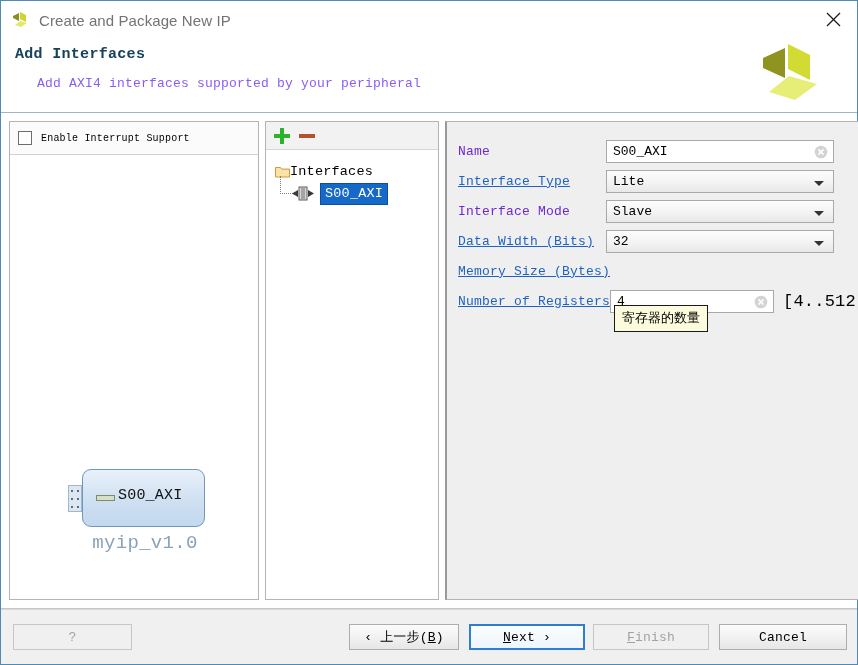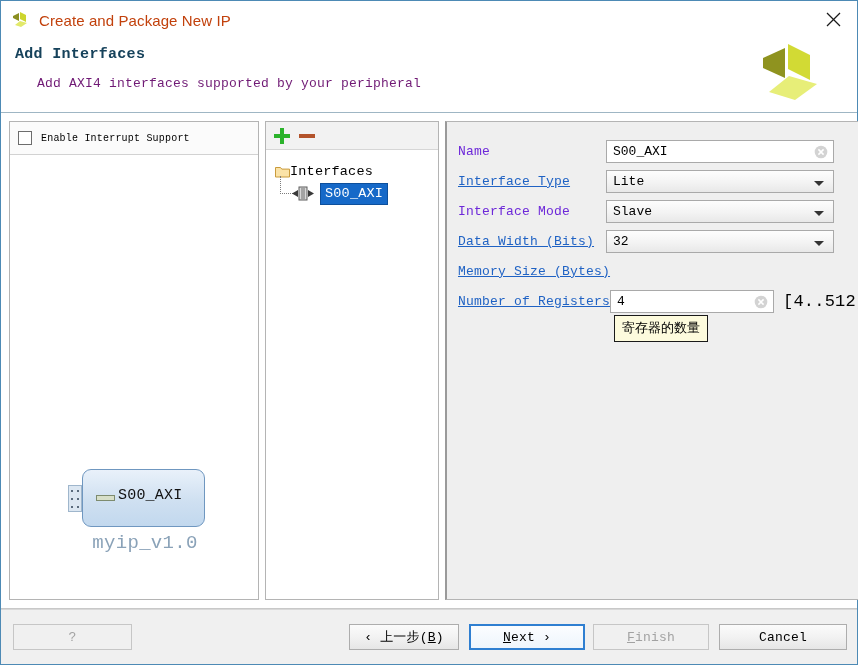--- a/index.html
+++ b/index.html
@@ -19,37 +19,37 @@
   }
   
   .titlebar{
     height:38px;flex:0 0 38px;position:relative;
     background:#ffffff;display:flex;align-items:center;
     border-bottom:1px solid #ffffff;
   }
   .title-icon{width:22px;height:20px;margin-left:9px;position:relative;flex:0 0 22px;}
   .title-text{
     font-family:"Liberation Sans","DejaVu Sans",sans-serif;
-    font-size:15px;color:#c2410c;margin-left:7px;letter-spacing:.1px;
+    font-size:15px;color:#737373;margin-left:7px;letter-spacing:.1px;
   }
   .close-btn{
     position:absolute;right:0;top:0;width:48px;height:37px;
     display:flex;align-items:center;justify-content:center;cursor:default;
   }
   .close-btn svg{display:block;}
   
   .header{
     flex:0 0 72px;position:relative;background:#ffffff;
     padding:6px 0 0 14px;box-sizing:border-box;
   }
   .header-title{
     font-size:15px;font-weight:bold;color:#16425b;letter-spacing:.3px;
   }
   .header-sub{
-    margin-top:13px;margin-left:22px;font-size:13px;color:#701a75;letter-spacing:.2px;
+    margin-top:13px;margin-left:22px;font-size:13px;color:#8b5cf6;letter-spacing:.2px;
   }
   .xlogo{
     position:absolute;right:30px;top:-2px;width:72px;height:72px;
   }
   .header-rule{height:1px;background:#9fb6c4;margin:0;}
   
   .body{
     flex:1 1 auto;position:relative;background:#ffffff;
     padding:8px 8px 0 8px;box-sizing:border-box;
     display:flex;gap:6px;
@@ -149,21 +149,21 @@
   }
   .combo.disabled{color:#8d8d8d;background:#ececec;border-color:#c0c0c0;}
   .arrow{
     position:absolute;right:9px;top:10px;width:0;height:0;
     border-left:5px solid transparent;border-right:5px solid transparent;
     border-top:5px solid #333;
   }
   .combo.disabled .arrow{border-top-color:#a8a8a8;}
   .range{margin-left:9px;font-size:17px;letter-spacing:.2px;}
   .tooltip{
-    position:absolute;left:167px;top:193px;background:#fdfbdd;border:1px solid #1a1a1a;
+    position:absolute;left:167px;top:183px;background:#fdfbdd;border:1px solid #1a1a1a;
     font-family:"Liberation Sans","DejaVu Sans",sans-serif;
     font-size:13px;padding:3px 7px 4px 7px;color:#000;white-space:nowrap;
   }
   
   .footer-sep{height:1px;background:#c8c8c8;margin:8px 0 0 0;}
   .footer{
     flex:0 0 54px;background:#f0f0f0;position:relative;
     border-top:1px solid #d8d8d8;
   }
   .btn{

